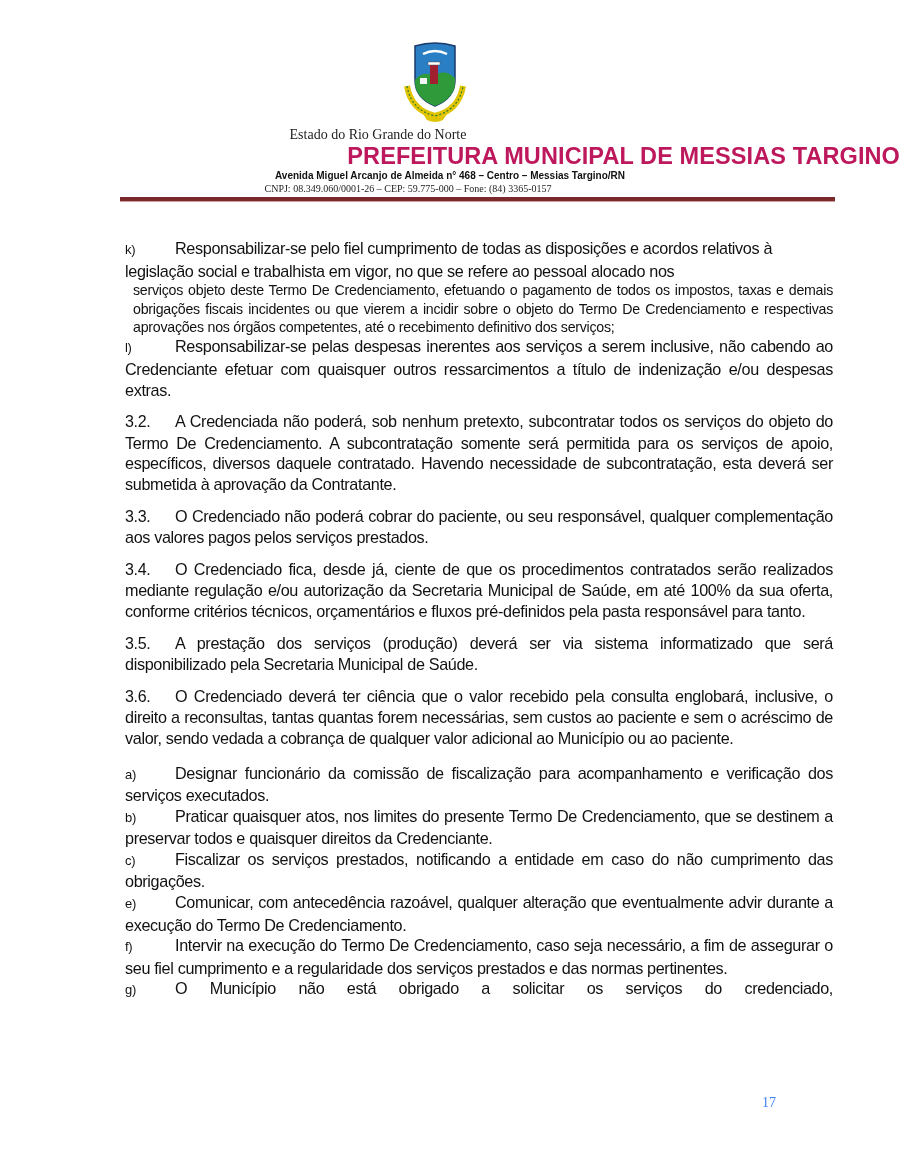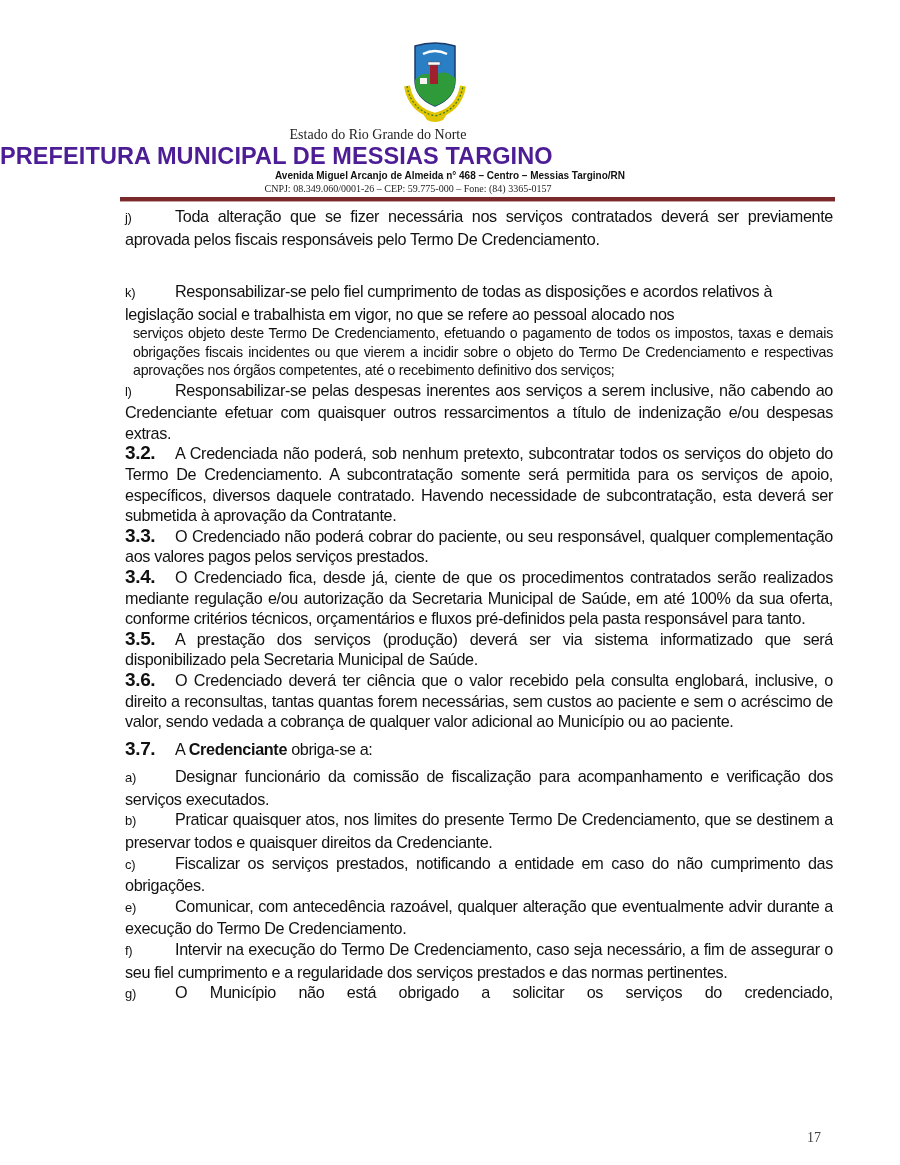--- a/index.html
+++ b/index.html
@@ -1,32 +1,32 @@
 <!DOCTYPE html>
 <html><head>
   <meta charset="utf-8">
   <style>
     html, body { margin: 0; padding: 0; background: #ffffff; }
     body { width: 900px; height: 1165px; position: relative; overflow: hidden; font-family: "Liberation Sans", sans-serif; color: #111; }
     .header { position: absolute; left: 0; top: 0; width: 900px; text-align: center; }
     .logo { position: absolute; left: 403px; top: 40px; width: 64px; height: 82px; }
     .state { position: absolute; top: 127px; width: 756px; text-align: center; font-family: "Liberation Serif", serif; font-size: 14px; color: #222; }
-    .title { position: absolute; top: 143px; width: 900px; text-align: left; font-family: "Liberation Sans", sans-serif; font-weight: bold; font-size: 23.5px; letter-spacing: 0.1px; color: #4c1d95; }
+    .title { position: absolute; top: 143px; width: 900px; text-align: right; font-family: "Liberation Sans", sans-serif; font-weight: bold; font-size: 23.5px; letter-spacing: 0.1px; color: #be185d; }
     .address { position: absolute; top: 170px; width: 900px; text-align: center; font-weight: bold; font-size: 10px; color: #111; }
     .cnpj { position: absolute; top: 183px; width: 816px; text-align: center; font-family: "Liberation Serif", serif; font-size: 10px; color: #222; }
     .rule { position: absolute; left: 120px; top: 197px; width: 715px; height: 4px; background: #7a2a2a; }
     .rule2 { position: absolute; left: 120px; top: 201px; width: 715px; height: 1px; background: #c9a0a0; }
 
     .body { position: absolute; left: 125px; top: 206px; width: 708px; }
     p { margin: 0; font-size: 16.2px; line-height: 20.6px; text-align: justify; font-family: "Liberation Sans", sans-serif; font-stretch: condensed; letter-spacing: -0.35px; }
     .lbl { display: inline-block; width: 50px; font-size: 13px; }
-    .num { display: inline-block; width: 50px; font-weight: bold; font-size: 19px; }
+    .num { display: inline-block; width: 50px; font-weight: normal; font-size: 16px; margin-top: 12px; }
     .small { font-size: 14.2px; line-height: 18.4px; padding-left: 8px; letter-spacing: -0.25px; }
     .gap { height: 7px; }
-    .pageno { position: absolute; left: 762px; top: 1130px; font-family: "Liberation Serif", serif; font-size: 14px; color: #404040; margin-left: 45px; }
+    .pageno { position: absolute; left: 762px; top: 1095px; font-family: "Liberation Serif", serif; font-size: 14px; color: #3b82f6; }
   </style>
 </head>
 <body>
 
 <div class="header">
   <svg class="logo" viewBox="0 0 64 82" xmlns="http://www.w3.org/2000/svg">
     <path d="M12 6 Q32 0 52 6 L52 40 Q52 58 32 66 Q12 58 12 40 Z" fill="#2a7ec4" stroke="#1a3a6a" stroke-width="1.5"></path>
     <path d="M12 40 Q20 30 30 36 Q42 28 52 38 L52 42 Q52 58 32 66 Q12 58 12 42 Z" fill="#2e9a3a"></path>
     <rect x="27" y="24" width="8" height="20" fill="#a02030"></rect>
     <rect x="25" y="22" width="12" height="3" fill="#ffffff" stroke="#555" stroke-width="0.5"></rect>
@@ -38,31 +38,29 @@
   </svg>
   <div class="state">Estado do Rio Grande do Norte</div>
   <div class="title">PREFEITURA MUNICIPAL DE MESSIAS TARGINO</div>
   <div class="address">Avenida Miguel Arcanjo de Almeida n° 468 – Centro – Messias Targino/RN</div>
   <div class="cnpj">CNPJ: 08.349.060/0001-26 – CEP: 59.775-000 – Fone: (84) 3365-0157</div>
   <div class="rule"></div>
   <div class="rule2"></div>
 </div>
 
 <div class="body">
-  <p><span class="lbl">j)</span><span>Toda alteração que se fizer necessária nos serviços contratados deverá ser previamente aprovada pelos fiscais responsáveis pelo Termo De Credenciamento.</span></p>
   <p style="text-align:left;margin-top:32px;"><span class="lbl">k)</span><span>Responsabilizar-se pelo fiel cumprimento de todas as disposições e acordos relativos à legislação social e trabalhista em vigor, no que se refere ao pessoal alocado nos</span></p>
   <p class="small">serviços objeto deste Termo De Credenciamento, efetuando o pagamento de todos os impostos, taxas e demais obrigações fiscais incidentes ou que vierem a incidir sobre o objeto do Termo De Credenciamento e respectivas aprovações nos órgãos competentes, até o recebimento definitivo dos serviços;</p>
   <p><span class="lbl">l)</span><span>Responsabilizar-se pelas despesas inerentes aos serviços a serem inclusive, não cabendo ao Credenciante efetuar com quaisquer outros ressarcimentos a título de indenização e/ou despesas extras.</span></p>
   <p><span class="num">3.2.</span><span>A Credenciada não poderá, sob nenhum pretexto, subcontratar todos os serviços do objeto do Termo De Credenciamento. A subcontratação somente será permitida para os serviços de apoio, específicos, diversos daquele contratado. Havendo necessidade de subcontratação, esta deverá ser submetida à aprovação da Contratante.</span></p>
   <p><span class="num">3.3.</span><span>O Credenciado não poderá cobrar do paciente, ou seu responsável, qualquer complementação aos valores pagos pelos serviços prestados.</span></p>
   <p><span class="num">3.4.</span><span>O Credenciado fica, desde já, ciente de que os procedimentos contratados serão realizados mediante regulação e/ou autorização da Secretaria Municipal de Saúde, em até 100% da sua oferta, conforme critérios técnicos, orçamentários e fluxos pré-definidos pela pasta responsável para tanto.</span></p>
   <p><span class="num">3.5.</span><span>A prestação dos serviços (produção) deverá ser via sistema informatizado que será disponibilizado pela Secretaria Municipal de Saúde.</span></p>
   <p><span class="num">3.6.</span><span>O Credenciado deverá ter ciência que o valor recebido pela consulta englobará, inclusive, o direito a reconsultas, tantas quantas forem necessárias, sem custos ao paciente e sem o acréscimo de valor, sendo vedada a cobrança de qualquer valor adicional ao Município ou ao paciente.</span></p>
   <div class="gap"></div>
-  <p><span class="num">3.7.</span><span>A </span><b>Credenciante</b><span> obriga-se a:</span></p>
   <div class="gap"></div>
   <p><span class="lbl">a)</span><span>Designar funcionário da comissão de fiscalização para acompanhamento e verificação dos serviços executados.</span></p>
   <p><span class="lbl">b)</span><span>Praticar quaisquer atos, nos limites do presente Termo De Credenciamento, que se destinem a preservar todos e quaisquer direitos da Credenciante.</span></p>
   <p><span class="lbl">c)</span><span>Fiscalizar os serviços prestados, notificando a entidade em caso do não cumprimento das obrigações.</span></p>
   <p><span class="lbl">e)</span><span>Comunicar, com antecedência razoável, qualquer alteração que eventualmente advir durante a execução do Termo De Credenciamento.</span></p>
   <p><span class="lbl">f)</span><span>Intervir na execução do Termo De Credenciamento, caso seja necessário, a fim de assegurar o seu fiel cumprimento e a regularidade dos serviços prestados e das normas pertinentes.</span></p>
   <p style="text-align-last:justify;"><span class="lbl">g)</span><span>O Município não está obrigado a solicitar os serviços do credenciado,</span></p>
 </div>
 
 <div class="pageno">17</div>

